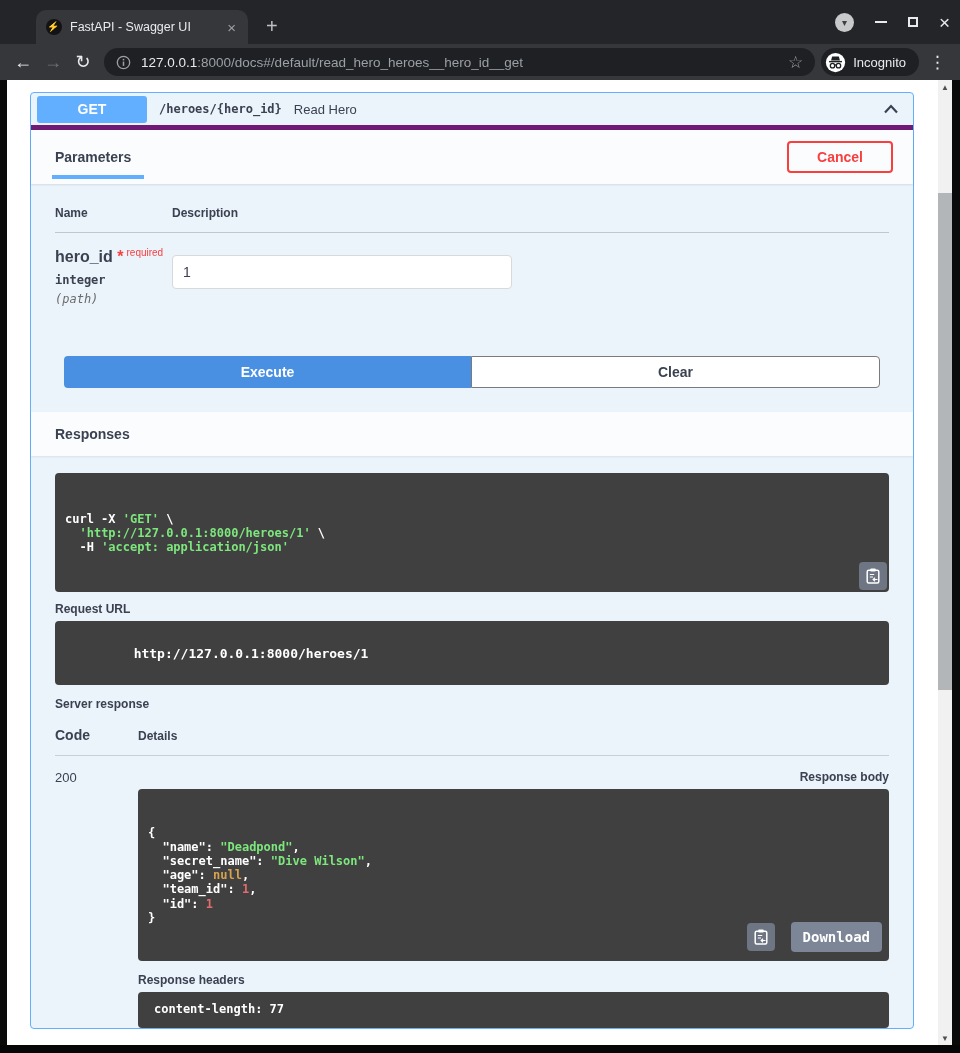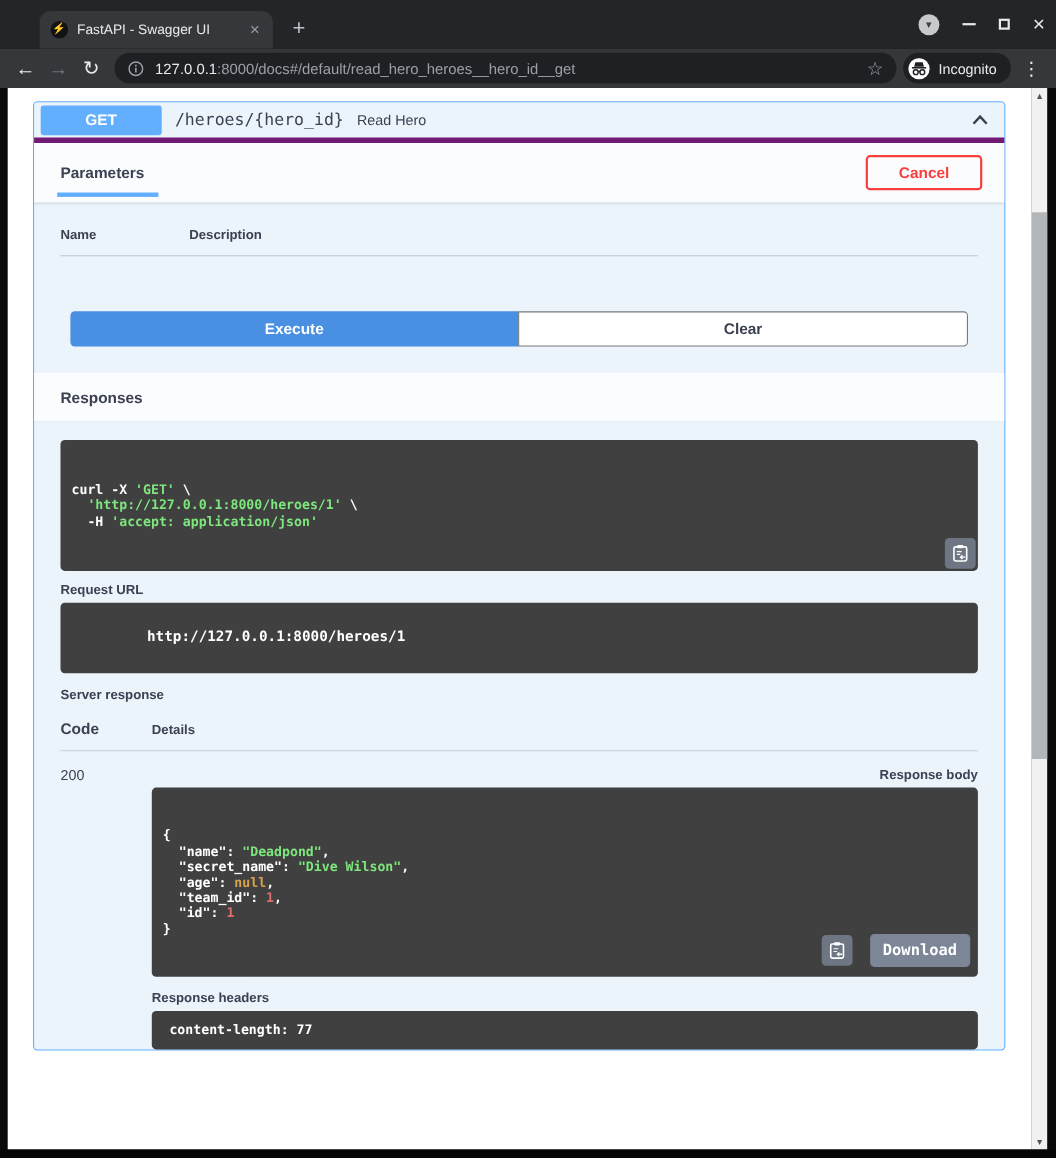--- a/index.html
+++ b/index.html
@@ -38,21 +38,21 @@
 
   
   .page { position:absolute; left:7px; top:80px; width:931px; height:965px; background:#fff; overflow:hidden;
           color:#3b4151; }
   .mono { font-family:"DejaVu Sans Mono", monospace; }
 
   .opblock { margin:12px 24px 0 23px; border:1px solid #61affe; border-radius:4px; background:#ebf3fb; }
   .op-summary { height:37px; display:flex; align-items:center; padding:0 14px 0 6px; border-bottom:5px solid #701a75; }
   .method-badge { width:110px; height:27px; background:#61affe; color:#fff; border-radius:3px;
                   font-weight:700; font-size:14px; display:flex; align-items:center; justify-content:center; }
-  .op-path { font-family:"DejaVu Sans Mono", monospace; font-weight:400; font-size:15px; margin-left:12px; }
+  .op-path { font-family:"DejaVu Sans Mono", monospace; font-weight:700; font-size:12px; margin-left:12px; }
   .op-summary-text { font-size:13px; margin-left:12px; }
   .op-chevron { margin-left:auto; display:flex; }
 
   .section-header { background:#fafcfe; height:54px; display:flex; align-items:center;
                     padding:0 20px 0 24px; box-shadow:0 1px 2px rgba(0,0,0,.1); position:relative; }
   .ptab { font-size:14px; font-weight:700; position:relative; }
   .ptab::after { content:""; position:absolute; left:-3px; width:92px; height:4px; background:#61affe; bottom:-14px; }
   .cancel-btn { margin-left:auto; background:transparent; border:2px solid #f93e3e; color:#f93e3e;
                 border-radius:4px; font-weight:700; font-size:14px; padding:6px 28px; font-family:inherit; }
 
@@ -175,20 +175,30 @@
 
     <div class="section-header">
       <span class="ptab">Parameters</span>
       <button class="cancel-btn">Cancel</button>
     </div>
 
     <div class="params-area">
       <div class="table-head">
         <span class="col-name">Name</span>
         <span>Description</span>
+      </div>
+      <div class="param-row">
+        <div class="col-name">
+          <div><span class="p-name">hero_id</span><span class="p-star"> <span>*</span></span><span class="p-req">required</span></div>
+          <div class="p-type mono">integer</div>
+          <div class="p-loc mono">(path)</div>
+        </div>
+        <div>
+          <input class="param-input" type="text" value="1" style="">
+        </div>
       </div>
       <div class="execute-row">
         <button class="btn-execute">Execute</button>
         <button class="btn-clear">Clear</button>
       </div>
     </div>
 
     <div class="responses-header">
       <span>Responses</span>
     </div>

